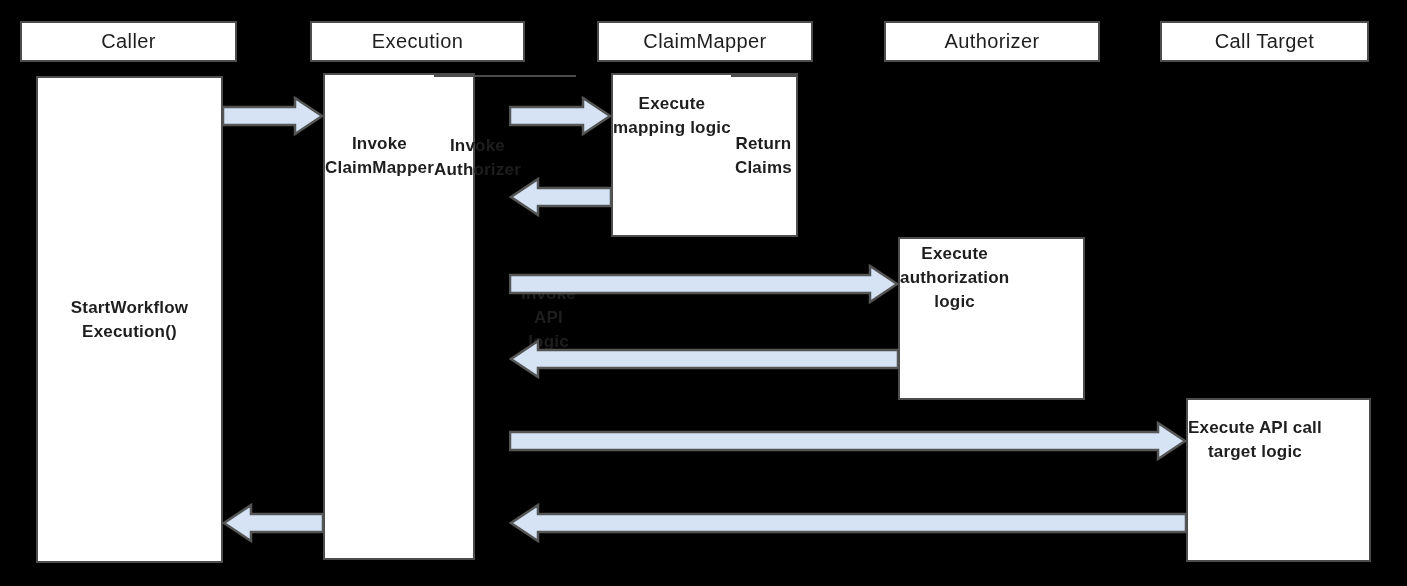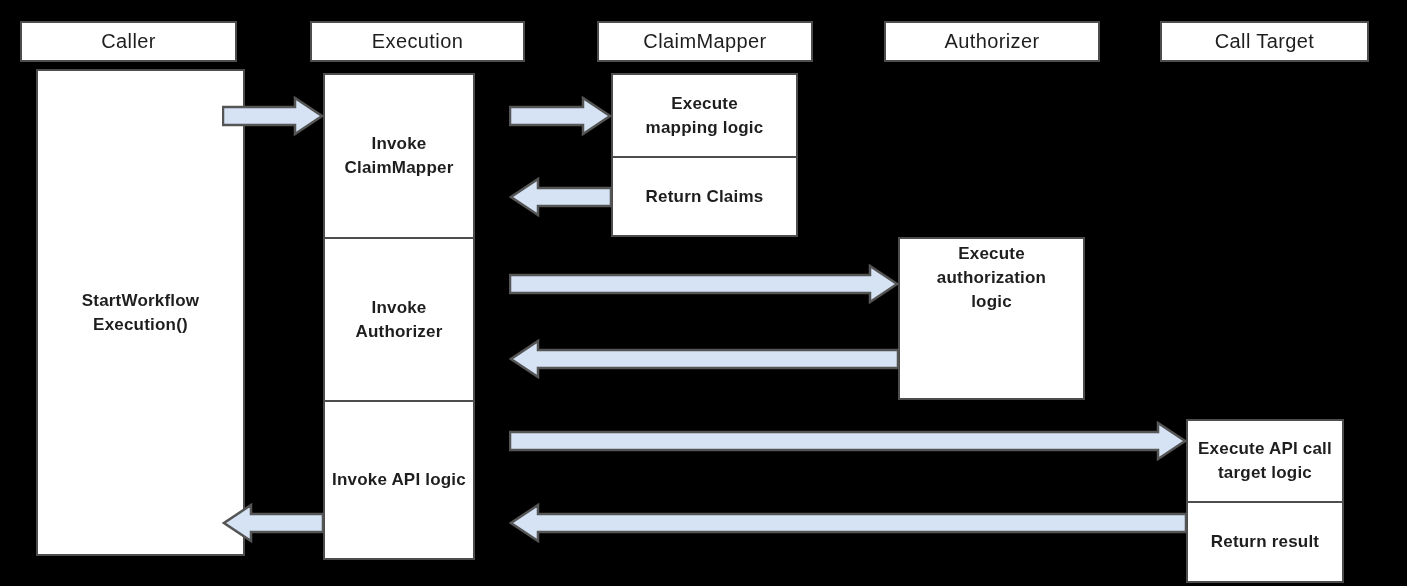--- a/index.html
+++ b/index.html
@@ -26,21 +26,20 @@
     font-weight: 400;
     letter-spacing: 0.4px;
     color: #1e1e1e;
   }
   .activation {
     position: absolute;
     background: #ffffff;
     border: 2px solid #4d4d4d;
     box-sizing: border-box;
     display: flex;
-    flex-direction: column;
   }
   .segment {
     display: flex;
     align-items: center;
     justify-content: center;
     text-align: center;
     font-size: 17px;
     font-weight: 700;
     line-height: 24px;
     letter-spacing: 0.2px;
@@ -75,21 +74,21 @@
   <div class="lane-header" style="left:597px;width:216px">
     <span>ClaimMapper</span>
   </div>
   <div class="lane-header" style="left:884px;width:216px">
     <span>Authorizer</span>
   </div>
   <div class="lane-header" style="left:1160px;width:209px">
     <span>Call Target</span>
   </div>
 
-  <div class="activation" style="left:36px;top:69px;width:209px;height:487px">
+  <div class="activation" style="left:36px;top:76px;width:187px;height:487px">
     <div class="segment fill">StartWorkflow
 Execution()</div>
   </div>
 
   <div class="activation" style="left:323px;top:73px;width:152px;height:487px">
     <div class="segment" style="height:162px">Invoke
 ClaimMapper</div>
     <div class="segment" style="height:161px">Invoke
 Authorizer</div>
     <div class="segment fill">Invoke API logic</div>
@@ -100,24 +99,23 @@
 mapping logic</div>
     <div class="segment fill">Return Claims</div>
   </div>
 
   <div class="activation" style="left:898px;top:237px;width:187px;height:163px">
     <div class="segment" style="height:78px">Execute
 authorization
 logic</div>
   </div>
 
-  <div class="activation" style="left:1186px;top:419px;width:158px;height:164px">
+  <div class="activation" style="left:1186px;top:398px;width:185px;height:164px">
     <div class="segment" style="height:80px">Execute API call
 target logic</div>
-    <div class="segment fill">Return result</div>
   </div>
 
   <svg class="arrow" style="left:222px;top:96px;width:102px" viewBox="0 0 102 40">
     <polygon points="1,11 73,11 73,2 100,20 73,38 73,29 1,29"></polygon>
   </svg>
 
   <svg class="arrow" style="left:509px;top:96px;width:103px" viewBox="0 0 103 40">
     <polygon points="1,11 74,11 74,2 101,20 74,38 74,29 1,29"></polygon>
   </svg>
 

